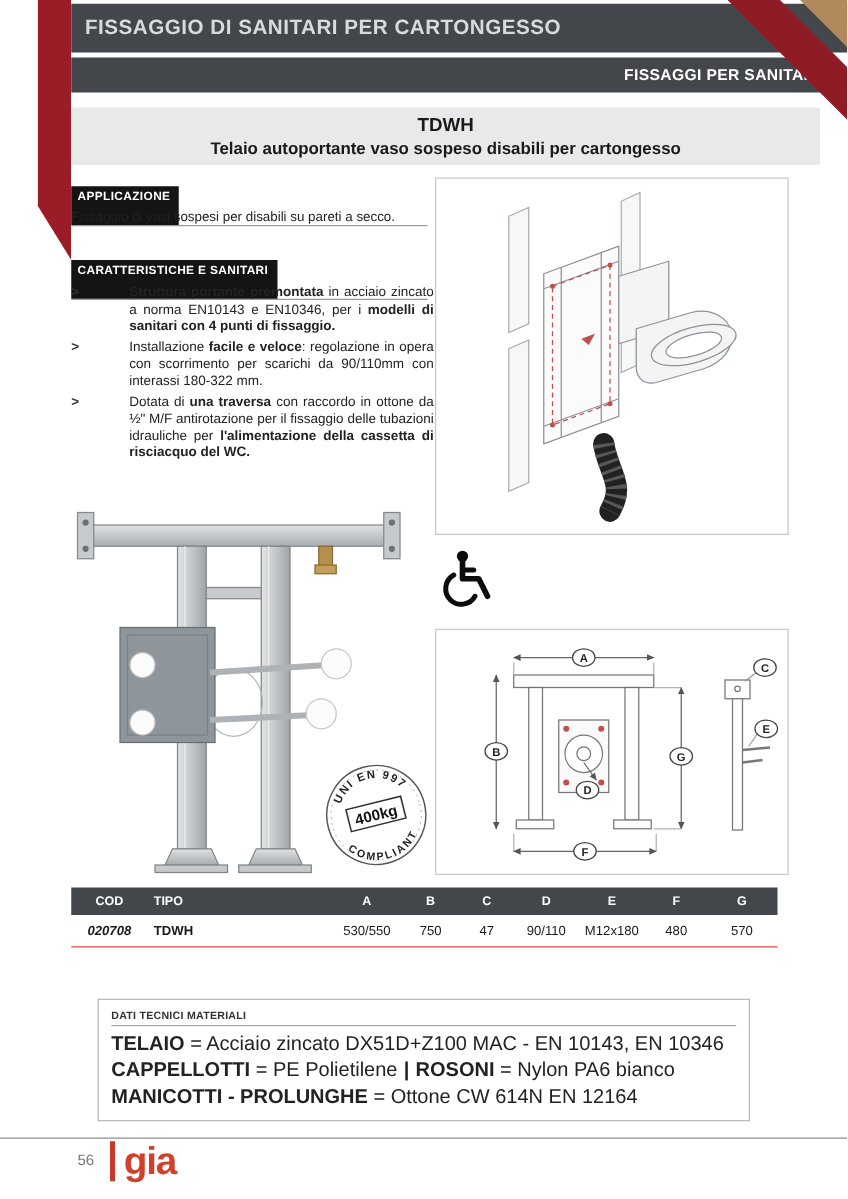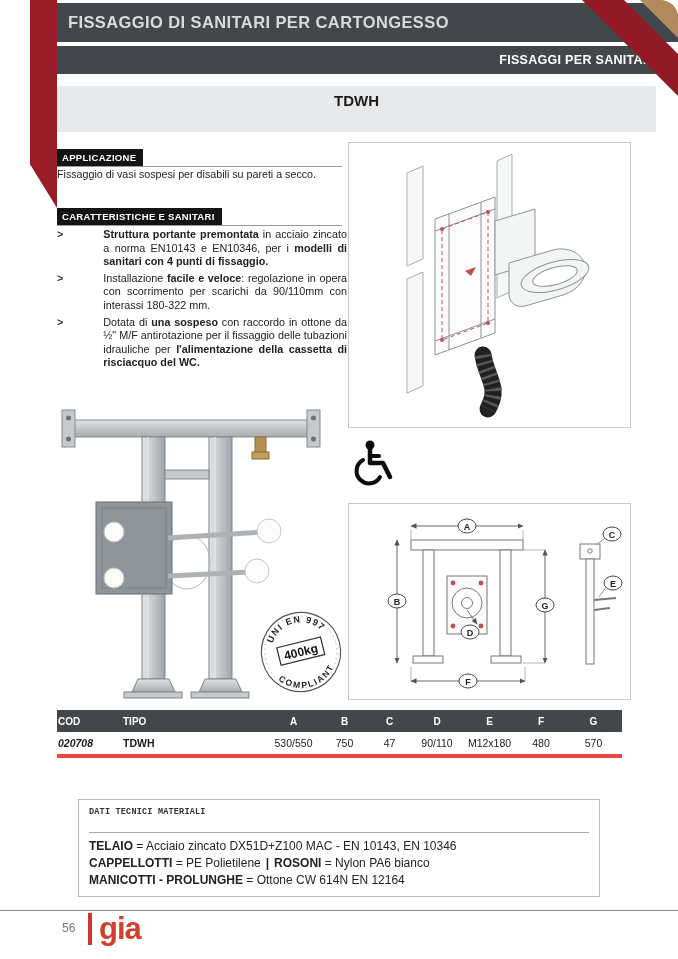--- a/index.html
+++ b/index.html
@@ -1,75 +1,75 @@
 <!DOCTYPE html>
 <html><head>
 <meta charset="utf-8">
 <style>
   * { margin:0; padding:0; box-sizing:border-box; }
   html,body { background:#ffffff; }
   .page {
     position:relative; width:678px; height:959px; background:#fff;
-    font-family:"Liberation Sans", sans-serif; overflow:hidden; margin:0 auto;border-radius:18px;
+    font-family:"Liberation Sans", sans-serif; overflow:hidden; margin:0 auto;
   }
   
   .accent-left { position:absolute; left:30px; top:0; width:27px; height:208px;
     background:#9a1c26; clip-path:polygon(0 0,100% 0,100% 100%,0 79%); }
   .topbar { position:absolute; left:57px; top:3px; right:0; height:39px;
     background:#43474b; display:flex; align-items:center; padding-left:11px; }
   .topbar-text { color:#d9dadb; font-size:16.5px; font-weight:bold; letter-spacing:.4px; }
   .subbar { position:absolute; left:57px; top:46px; width:599px; height:28px;
     background:#43474b; display:flex; align-items:center; padding-left:11px;justify-content:flex-end; }
   .subbar-text { color:#ffffff; font-size:12.5px; font-weight:bold; letter-spacing:.3px; }
   .corner-ribbons { position:absolute; top:0; right:0; }
   
   .product-head { position:absolute; left:57px; top:86px; width:599px; height:46px;
     background:#e8e9ea; text-align:center; padding-top:6px; border-radius:2px; }
   .product-name { font-size:15px; font-weight:bold; color:#1a1a1a; }
   .product-desc { font-size:13.5px; font-weight:bold; color:#1a1a1a; margin-top:2px; }
   
   .section-wrap { position:absolute; left:57px; width:285px; border-bottom:1px solid #9a9a9a; }
   .sec-app { top:147px; } .sec-car { top:206px; }
   .section-label { display:inline-block; background:#141414; color:#fff; font-size:9.5px;
-    font-weight:bold; letter-spacing:.3px; padding:3px 7px 3px 5px; }
+    font-weight:bold; letter-spacing:.3px; padding:3px 7px 17px 5px; }
   .app-text { position:absolute; left:57px; top:168px; width:295px; font-size:10.7px; color:#222; }
   .bullets { position:absolute; left:57px; top:228px; width:290px; }
   .bullet { display:flex; font-size:10.8px; color:#222; line-height:13.6px; margin-bottom:3px; }
   .chev { font-weight:bold; margin-right:4px; color:#333; }
   .bullet-text { text-align:justify;margin-left:36px; }
   .bullet-text b { font-weight:bold; }
   
   .illu-box { position:absolute; left:348px; top:142px; width:283px; height:286px;
     border:1px solid #c9c9c9; background:#fff; }
   .wheelchair { position:absolute; left:350px; top:438px; }
   .diagram-box { position:absolute; left:348px; top:503px; width:283px; height:197px;
     border:1px solid #c9c9c9; background:#fff; }
   .photo { position:absolute; left:58px; top:386px; }
   .badge { position:absolute; left:256px; top:607px; transform:rotate(-14deg); }
   
   .spec-table { position:absolute; left:57px; top:710px; width:565px; }
   .t-head { display:flex; background:#43474b; color:#fff; font-weight:bold;
     height:22px; align-items:center; font-size:10px; }
-  .t-row { display:flex; height:26px; align-items:center; border-bottom:4px solid #ef4444;
+  .t-row { display:flex; height:26px; align-items:center; border-bottom:1px solid #ef4444;
     color:#1a1a1a; font-size:10.5px; background:#fff; }
   .c { flex:none; }
-  .c-cod { width:60px; padding-left:1px; }
+  .c-cod { width:60px; padding-left:1px;text-align:center; }
   .c-tipo { width:148px; padding-left:6px; }
   .c-a { width:57px; text-align:center; } .c-b { width:45px; text-align:center; }
   .c-c { width:45px; text-align:center; } .c-d { width:50px; text-align:center; }
   .c-e { width:55px; text-align:center; } .c-f { width:48px; text-align:center; }
   .c-g { width:57px; text-align:center; }
   .val-cod { font-weight:bold; font-style:italic; }
   .val-tipo { font-weight:bold; }
   
   .materials { position:absolute; left:78px; top:799px; width:522px;
     border:1px solid #b9b9b9; padding:7px 10px 9px; background:#fff; }
-  .mat-label { font-size:8.5px; font-weight:bold; color:#333; padding-bottom:15px;
-    border-bottom:1px solid #a9a9a9; margin-bottom:6px; letter-spacing:.2px;font-family:Liberation Mono, monospace; }
-  .mat-line { font-size:12px; color:#222; margin-top:3px; }
+  .mat-label { font-size:8.5px; font-weight:bold; color:#333; padding-bottom:3px;
+    border-bottom:1px solid #a9a9a9; margin-bottom:6px; letter-spacing:.2px; }
+  .mat-line { font-size:16px; color:#222; margin-top:3px; }
   .mat-line b { font-weight:bold; }
   .sep { margin:0 5px; }
   
   .footer-line { position:absolute; left:0; top:910px; width:678px; height:1px; background:#909090; }
   .page-num { position:absolute; left:62px; top:921px; font-size:12px; color:#787878; }
   .logo { position:absolute; left:88px; top:913px; display:flex; align-items:flex-start; height:34px; }
   .logo-bar { display:inline-block; width:4px; height:32px; background:#c8392b; margin-right:7px; }
   .logo-text { font-size:31px; font-weight:bold; color:#d1402a; letter-spacing:-1px; line-height:32px; }
 </style>
 </head>
@@ -86,20 +86,21 @@
     <span class="subbar-text">FISSAGGI PER SANITARI</span>
   </div>
 
   <svg class="corner-ribbons" width="130" height="130" viewBox="0 0 130 130">
     <polygon points="34,0 76,0 130,54 130,96" fill="#8e1b25"></polygon>
     <polygon points="92,0 130,0 130,38" fill="#b2895d"></polygon>
   </svg>
 
   <div class="product-head">
     <div class="product-name">TDWH</div>
+    <div class="product-desc">Telaio autoportante vaso sospeso disabili per cartongesso</div>
   </div>
 
   <div class="section-wrap sec-app">
     <span class="section-label">APPLICAZIONE</span>
   </div>
   <p class="app-text">Fissaggio di vasi sospesi per disabili su pareti a secco.</p>
 
   <div class="section-wrap sec-car">
     <span class="section-label">CARATTERISTICHE E SANITARI</span>
   </div>
@@ -108,21 +109,21 @@
     <div class="bullet">
       <span class="chev">&gt;</span>
       <span class="bullet-text"><b>Struttura portante premontata</b><span> in acciaio zincato a norma EN10143 e EN10346, per i </span><b>modelli di sanitari con 4 punti di fissaggio.</b></span>
     </div>
     <div class="bullet">
       <span class="chev">&gt;</span>
       <span class="bullet-text"><span>Installazione </span><b>facile e veloce</b><span>: regolazione in opera con scorrimento per scarichi da 90/110mm con interassi 180-322 mm.</span></span>
     </div>
     <div class="bullet">
       <span class="chev">&gt;</span>
-      <span class="bullet-text"><span>Dotata di </span><b>una sospeso</b><span> con raccordo in ottone da ½" M/F antirotazione per il fissaggio delle tubazioni idrauliche per </span><b>l'alimentazione della cassetta di risciacquo del WC.</b></span>
+      <span class="bullet-text"><span>Dotata di </span><b>una traversa</b><span> con raccordo in ottone da ½" M/F antirotazione per il fissaggio delle tubazioni idrauliche per </span><b>l'alimentazione della cassetta di risciacquo del WC.</b></span>
     </div>
   </div>
 
   <div class="illu-box">
     <svg viewBox="0 0 281 284" width="281" height="284">
       <g stroke="#a7adb2" fill="#f6f7f7" stroke-width="1">
         <polygon points="58,30 74,23 74,116 58,123"></polygon>
         <polygon points="58,136 74,129 74,243 58,250"></polygon>
         <polygon points="148,18 163,11 163,82 148,89"></polygon>
         <polygon points="148,100 163,93 163,148 148,155"></polygon>

